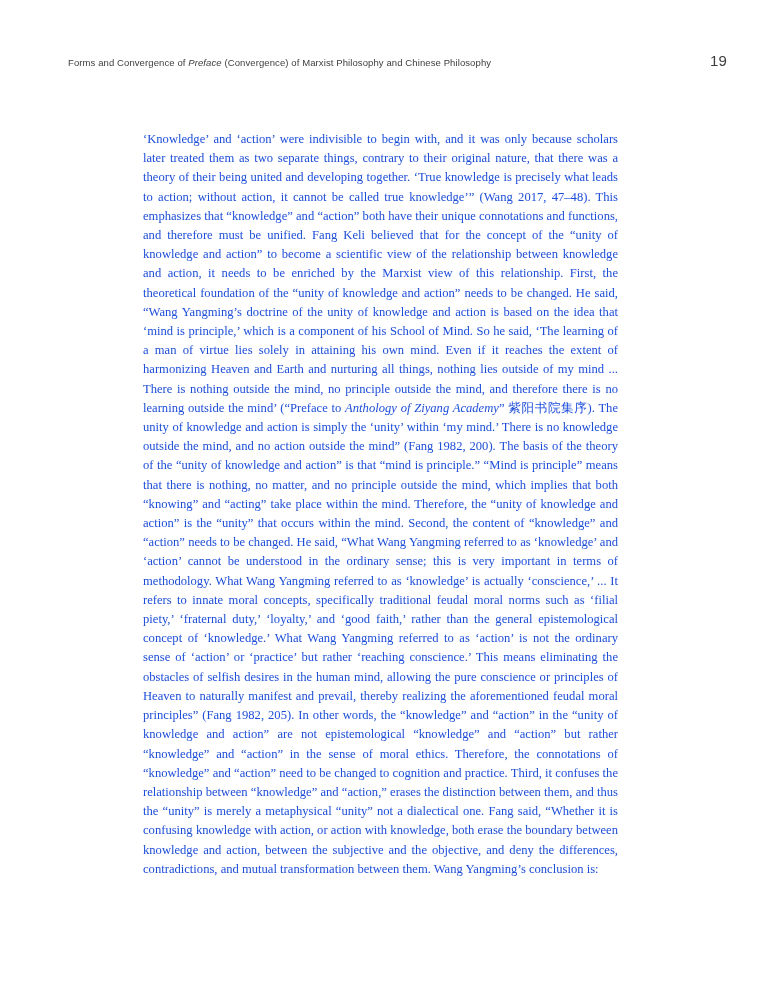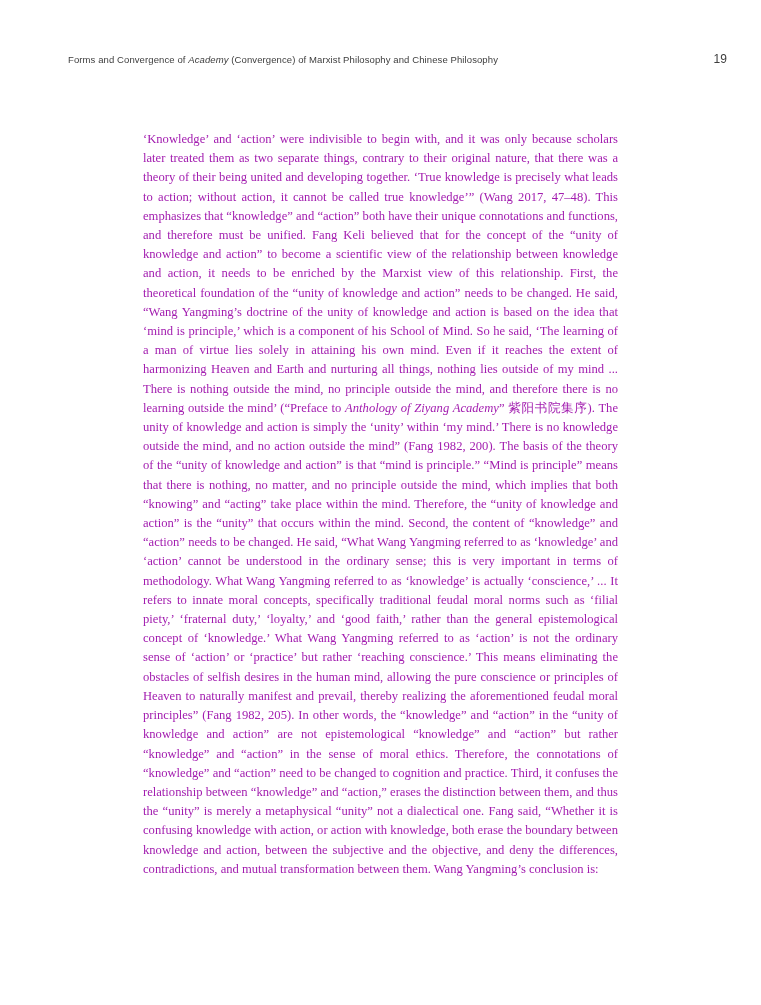--- a/index.html
+++ b/index.html
@@ -26,46 +26,46 @@
     font-family: "Liberation Sans", sans-serif;
     font-size: 9.5px;
     letter-spacing: 0.1px;
     color: #3d3d3d;
   }
   .running-title {
     white-space: nowrap;
   }
   .page-number {
     font-family: "Liberation Sans", sans-serif;
-    font-size: 12px;
+    font-size: 15px;
     color: #3d3d3d;
   }
   .body-block {
     position: absolute;
     left: 143px;
     top: 130px;
     width: 475px;
   }
   .paragraph {
     font-family: "Liberation Serif", serif;
     font-size: 12.6px;
     line-height: 19.2px;
     text-align: justify;
-    color: #a21caf;
+    color: #1d4ed8;
     margin: 0;
   }
   .italic {
     font-style: italic;
   }
 </style>
 </head>
 <body>
 
 <div class="page">
   <div class="running-header">
-    <span class="running-title"><span>Forms and Convergence of </span><span class="italic">Academy</span><span> (Convergence) of Marxist Philosophy and Chinese Philosophy</span></span>
+    <span class="running-title"><span>Forms and Convergence of </span><span class="italic">Preface</span><span> (Convergence) of Marxist Philosophy and Chinese Philosophy</span></span>
     <span class="page-number">19</span>
   </div>
 
   <div class="body-block">
     <p class="paragraph"><span>‘Knowledge’ and ‘action’ were indivisible to begin with, and it was only because scholars later treated them as two separate things, contrary to their original nature, that there was a theory of their being united and developing together. ‘True knowledge is precisely what leads to action; without action, it cannot be called true knowledge’” (Wang 2017, 47–48). This emphasizes that “knowledge” and “action” both have their unique connotations and functions, and therefore must be unified. Fang Keli believed that for the concept of the “unity of knowledge and action” to become a scientific view of the relationship between knowledge and action, it needs to be enriched by the Marxist view of this relationship. First, the theoretical foundation of the “unity of knowledge and action” needs to be changed. He said, “Wang Yangming’s doctrine of the unity of knowledge and action is based on the idea that ‘mind is principle,’ which is a component of his School of Mind. So he said, ‘The learning of a man of virtue lies solely in attaining his own mind. Even if it reaches the extent of harmonizing Heaven and Earth and nurturing all things, nothing lies outside of my mind ... There is nothing outside the mind, no principle outside the mind, and therefore there is no learning outside the mind’ (“Preface to </span><span class="italic">Anthology of Ziyang Academy</span><span>” 紫阳书院集序). The unity of knowledge and action is simply the ‘unity’ within ‘my mind.’ There is no knowledge outside the mind, and no action outside the mind” (Fang 1982, 200). The basis of the theory of the “unity of knowledge and action” is that “mind is principle.” “Mind is principle” means that there is nothing, no matter, and no principle outside the mind, which implies that both “knowing” and “acting” take place within the mind. Therefore, the “unity of knowledge and action” is the “unity” that occurs within the mind. Second, the content of “knowledge” and “action” needs to be changed. He said, “What Wang Yangming referred to as ‘knowledge’ and ‘action’ cannot be understood in the ordinary sense; this is very important in terms of methodology. What Wang Yangming referred to as ‘knowledge’ is actually ‘conscience,’ ... It refers to innate moral concepts, specifically traditional feudal moral norms such as ‘filial piety,’ ‘fraternal duty,’ ‘loyalty,’ and ‘good faith,’ rather than the general epistemological concept of ‘knowledge.’ What Wang Yangming referred to as ‘action’ is not the ordinary sense of ‘action’ or ‘practice’ but rather ‘reaching conscience.’ This means eliminating the obstacles of selfish desires in the human mind, allowing the pure conscience or principles of Heaven to naturally manifest and prevail, thereby realizing the aforementioned feudal moral principles” (Fang 1982, 205). In other words, the “knowledge” and “action” in the “unity of knowledge and action” are not epistemological “knowledge” and “action” but rather “knowledge” and “action” in the sense of moral ethics. Therefore, the connotations of “knowledge” and “action” need to be changed to cognition and practice. Third, it confuses the relationship between “knowledge” and “action,” erases the distinction between them, and thus the “unity” is merely a metaphysical “unity” not a dialectical one. Fang said, “Whether it is confusing knowledge with action, or action with knowledge, both erase the boundary between knowledge and action, between the subjective and the objective, and deny the differences, contradictions, and mutual transformation between them. Wang Yangming’s conclusion is:</span></p>
   </div>
 </div>
 
 </body></html>

